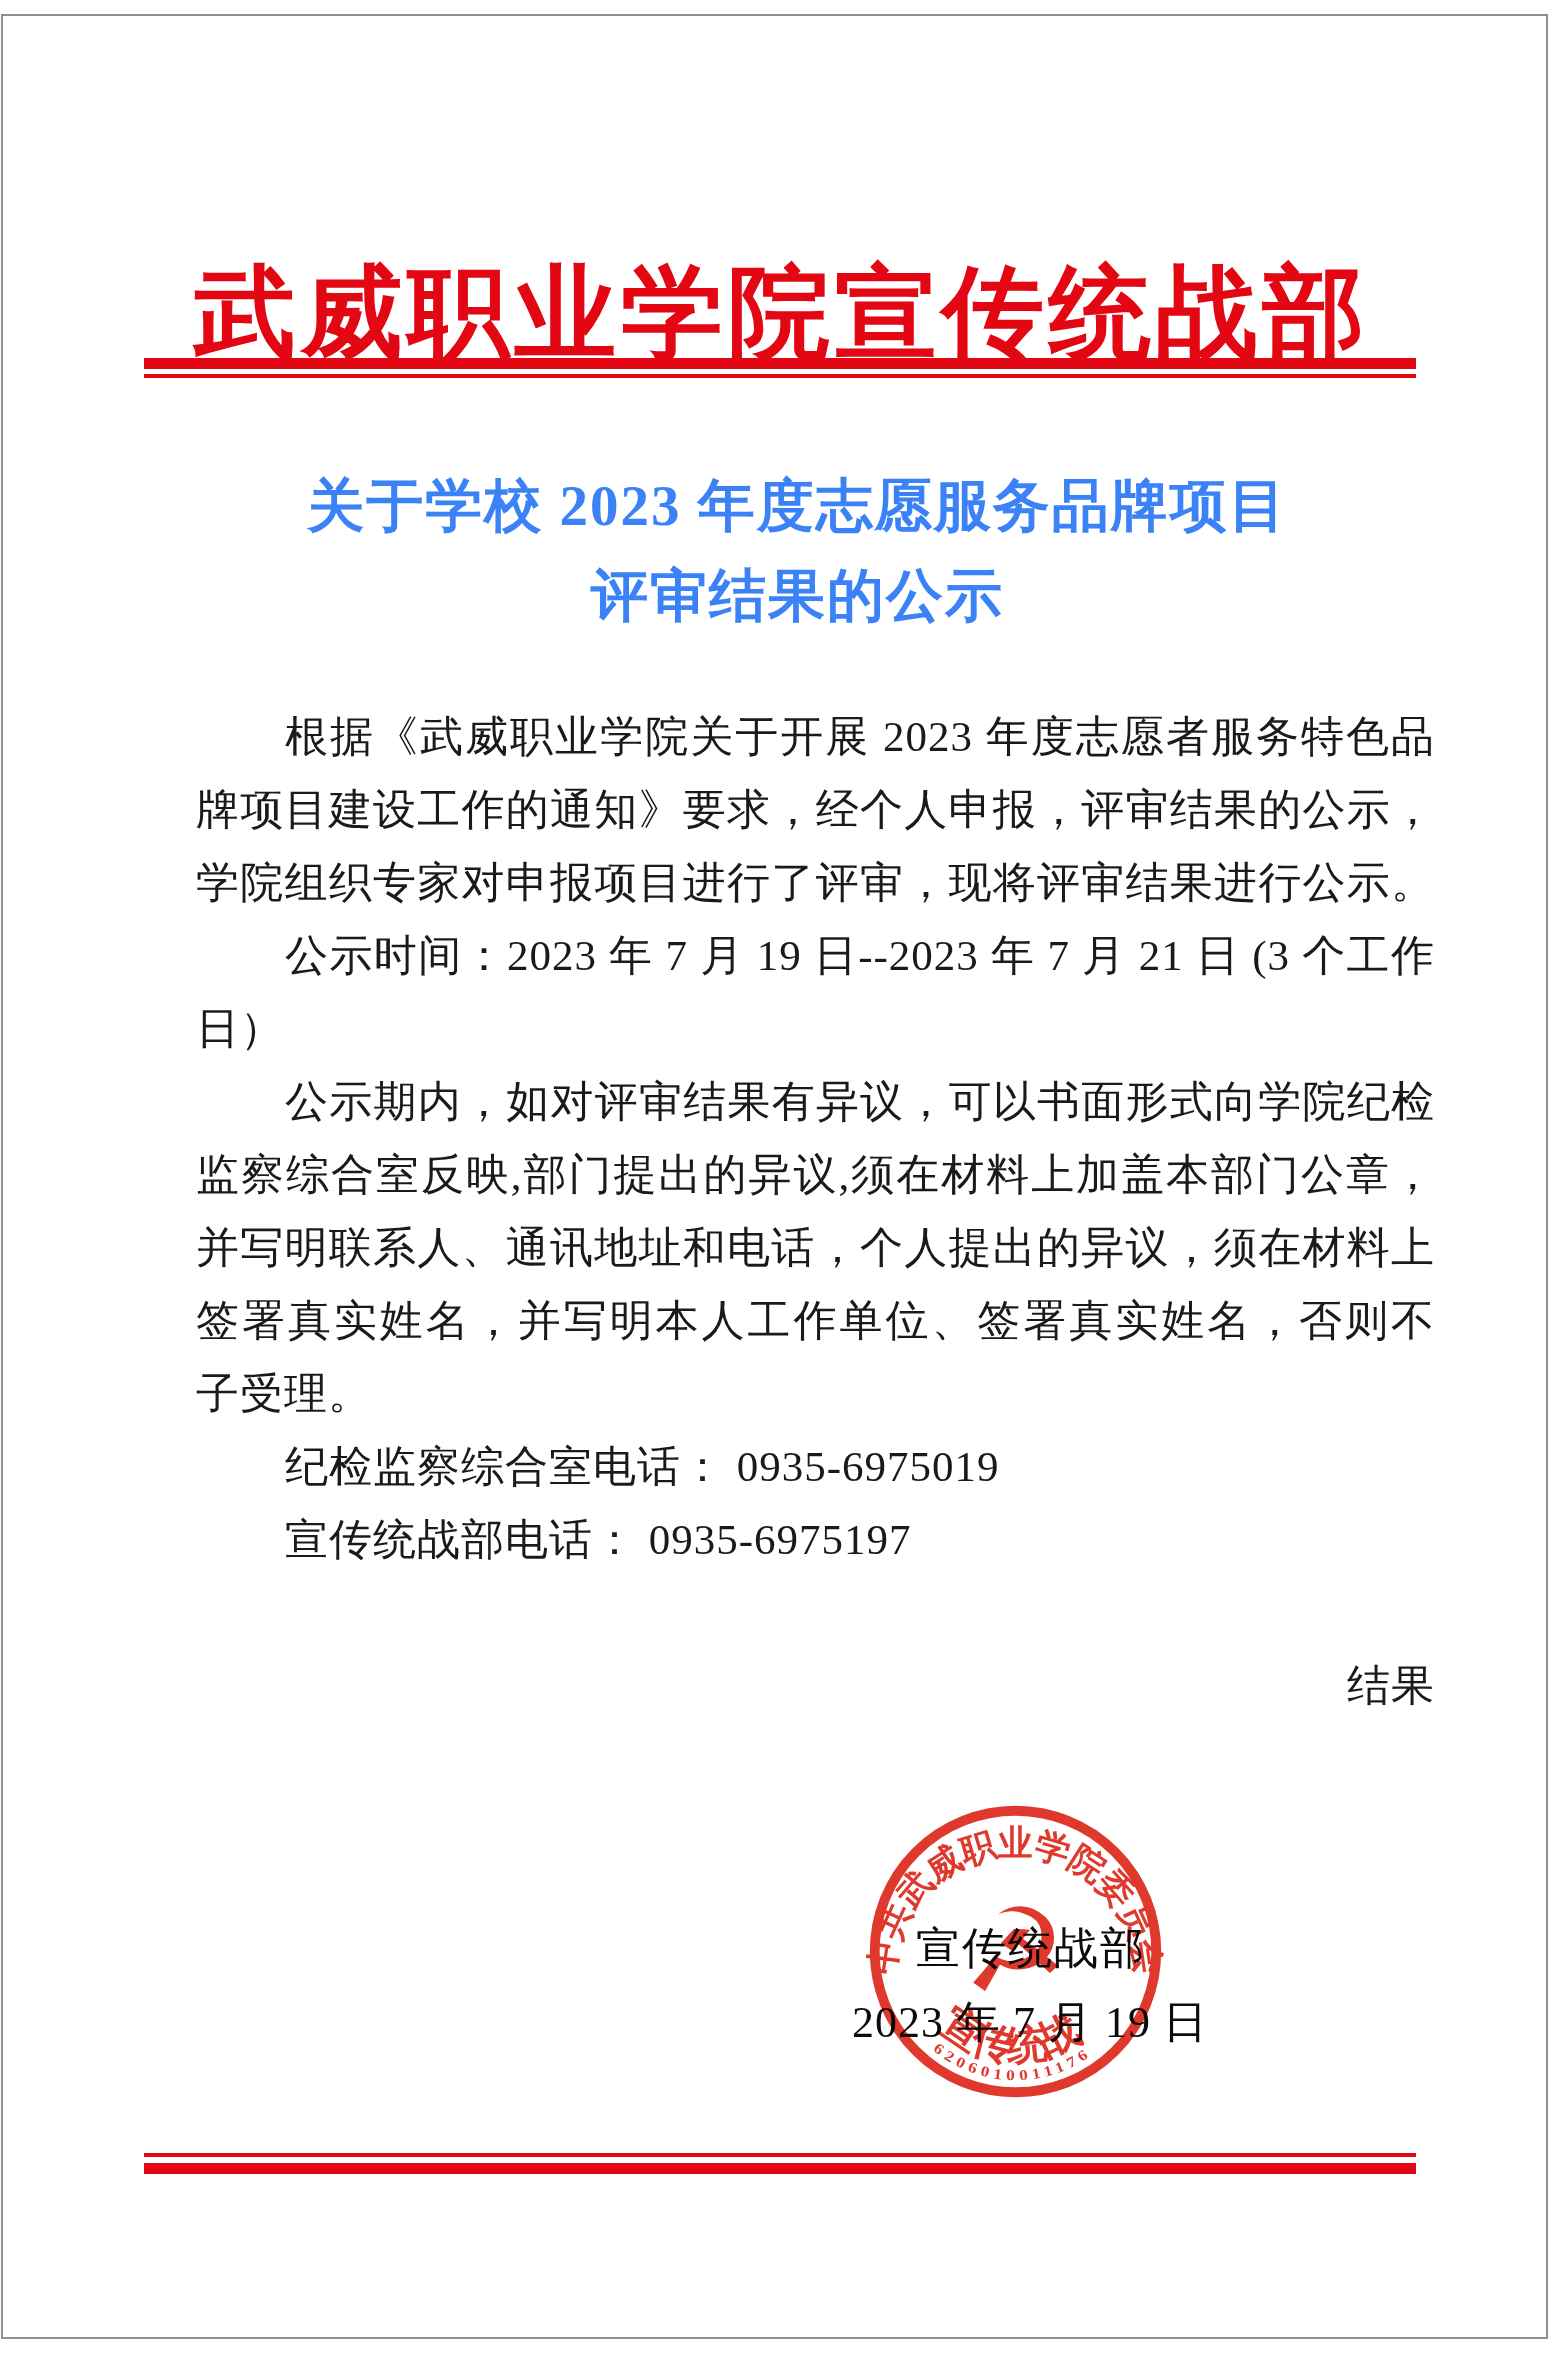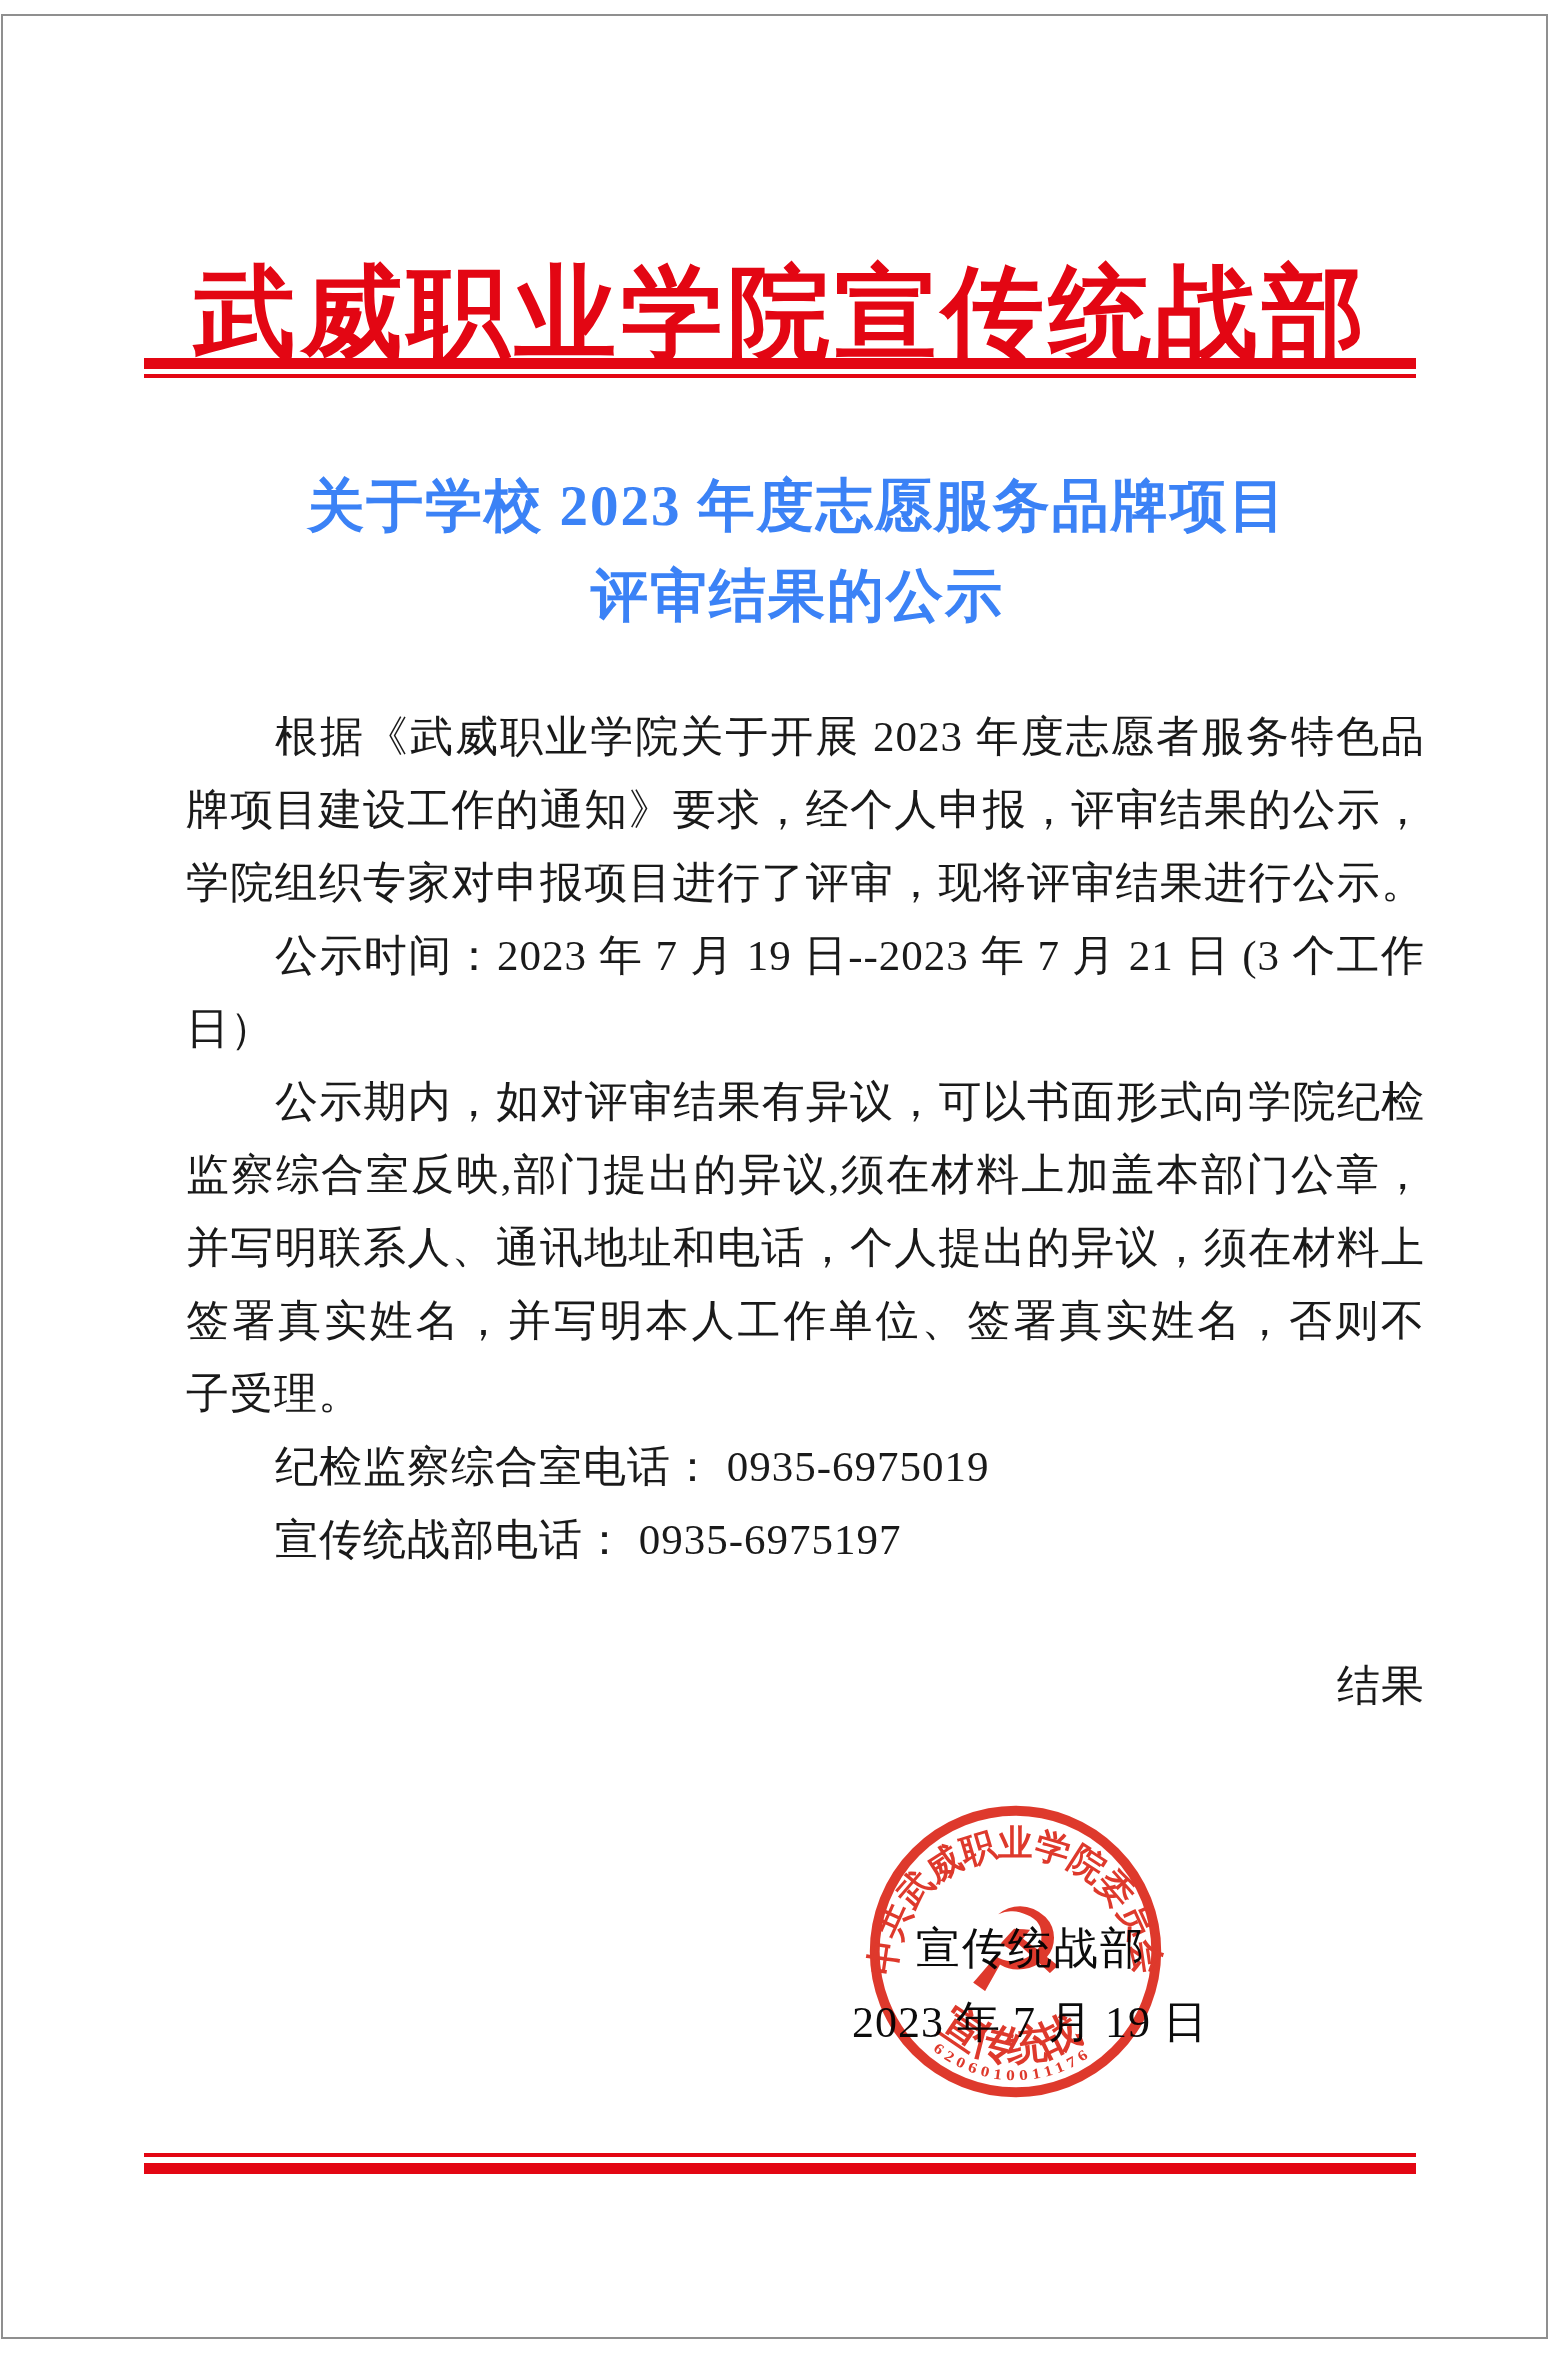--- a/index.html
+++ b/index.html
@@ -20,21 +20,21 @@
   .rule{position:absolute;left:144px;width:1272px;background:#e30613;}
   .rule-top-thick{top:358px;height:10.8px;}
   .rule-top-thin{top:374px;height:3.9px;}
   .rule-bottom-thin{top:2153px;height:3.9px;}
   .rule-bottom-thick{top:2163px;height:10.8px;}
   .doc-title{
     position:absolute;left:16px;top:461px;width:100%;text-align:center;
     font-weight:bold;font-size:57px;line-height:90px;color:#3b82f6;letter-spacing:2px;
   }
   .body-block{
-    position:absolute;left:186px;top:700px;width:1239px;
+    position:absolute;left:196px;top:700px;width:1239px;
     font-size:43px;line-height:73px;letter-spacing:1px;color:#1a1a1a;
   }
   .line{height:73px;white-space:pre;}
   .full{white-space:normal;text-align:justify;text-align-last:justify;}
   .ind2{padding-left:89px;}
   .ind5{padding-left:229px;text-align:right;}
   .spacer{height:73px;}
   .sig{
     position:absolute;font-size:44px;line-height:73px;color:#0c0c0c;
     mix-blend-mode:multiply;white-space:pre;letter-spacing:2px;

